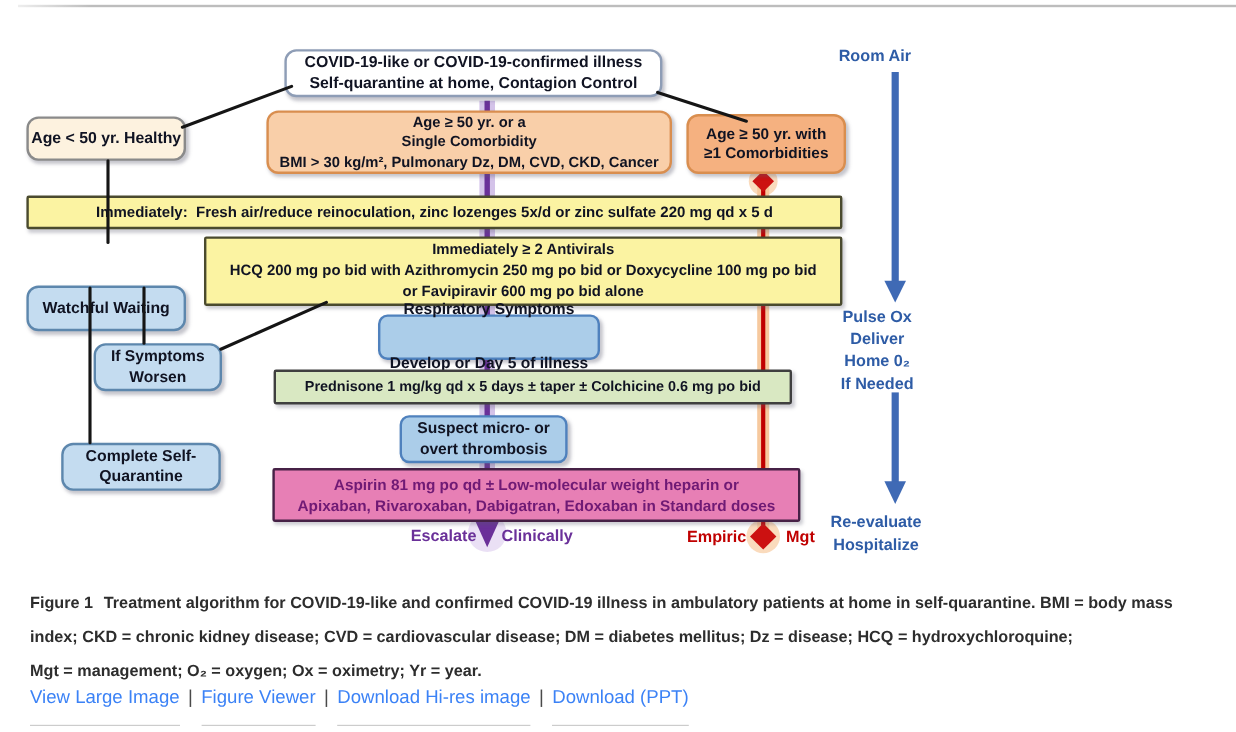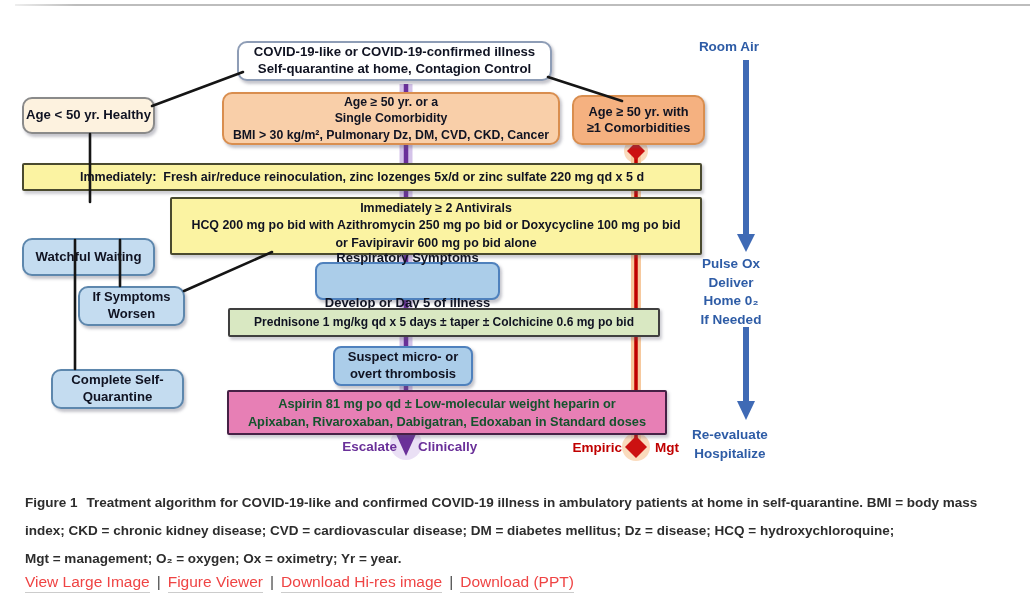--- a/index.html
+++ b/index.html
@@ -21,22 +21,22 @@
   }
   .rounded{border-radius:10px;box-shadow:2px 2.5px 3px rgba(90,90,110,.35);}
   .bar{border-radius:2px;box-shadow:2px 2.5px 3px rgba(90,90,110,.3);}
   .rail{position:absolute;z-index:2;text-align:center;font-weight:bold;color:#2e5ca6;}
   .flowlabel{position:absolute;z-index:2;font-weight:bold;white-space:nowrap;}
   .caption{position:absolute;left:25px;top:489px;z-index:2;color:#2d2d2d;
     font-size:13.5px;font-weight:bold;}
   .caption .cap-line{height:28px;line-height:28px;white-space:nowrap;}
   .cap-label{margin-right:9px;}
   .footer-links{position:absolute;left:25px;top:573px;z-index:2;font-size:15.5px;}
-  .footer-links a{color:#ef4444;text-decoration:none;border-bottom:1px solid #cccccc;
-    padding-bottom:2px;cursor:pointer;}
+  .footer-links a{color:#3b82f6;text-decoration:none;border-bottom:1px solid #cccccc;
+    padding-bottom:14px;cursor:pointer;}
   .footer-links .sep{color:#4a4a4a;margin:0 7px;}
 </style>
 </head>
 <body>
 
 <div class="divider"></div>
 
 <svg id="under-layer" class="layer" width="1030" height="610">
 
   <g>
@@ -116,21 +116,21 @@
 <div class="box rounded" style="left:333px;top:346px;width:140px;height:40px;background:#abcde9;border:2.5px solid #4f81bd;font-size:13px;border-radius:8px;">
   <span>Suspect micro- or</span>
   <span>overt thrombosis</span>
 </div>
 
 <div class="box rounded" style="left:22px;top:369px;width:133px;height:40px;background:#c4dcf0;border:2.5px solid #5d87ad;font-size:13.2px;margin-left:29px;">
   <span>Complete Self-</span>
   <span>Quarantine</span>
 </div>
 
-<div class="box bar" style="left:227px;top:390px;width:440px;height:45px;background:#e77fb5;border:2.5px solid #462146;font-size:12.8px;color:#14532d;line-height:1.4;">
+<div class="box bar" style="left:227px;top:390px;width:440px;height:45px;background:#e77fb5;border:2.5px solid #462146;font-size:12.8px;color:#701a75;line-height:1.4;">
   <span>Aspirin 81 mg po qd ± Low-molecular weight heparin or</span>
   <span>Apixaban, Rivaroxaban, Dabigatran, Edoxaban in Standard doses</span>
 </div>
 
 <div class="flowlabel" style="left:300px;top:439px;width:97px;text-align:right;color:#6a3099;font-size:13.5px;">Escalate</div>
 <div class="flowlabel" style="left:418px;top:439px;color:#6a3099;font-size:13.5px;">Clinically</div>
 <div class="flowlabel" style="left:556px;top:440px;width:66px;text-align:right;color:#c00000;font-size:13.5px;">Empiric</div>
 <div class="flowlabel" style="left:655px;top:440px;color:#c00000;font-size:13.5px;">Mgt</div>
 
 <div class="rail" style="left:690px;top:39px;width:78px;font-size:13.5px;">Room Air</div>

